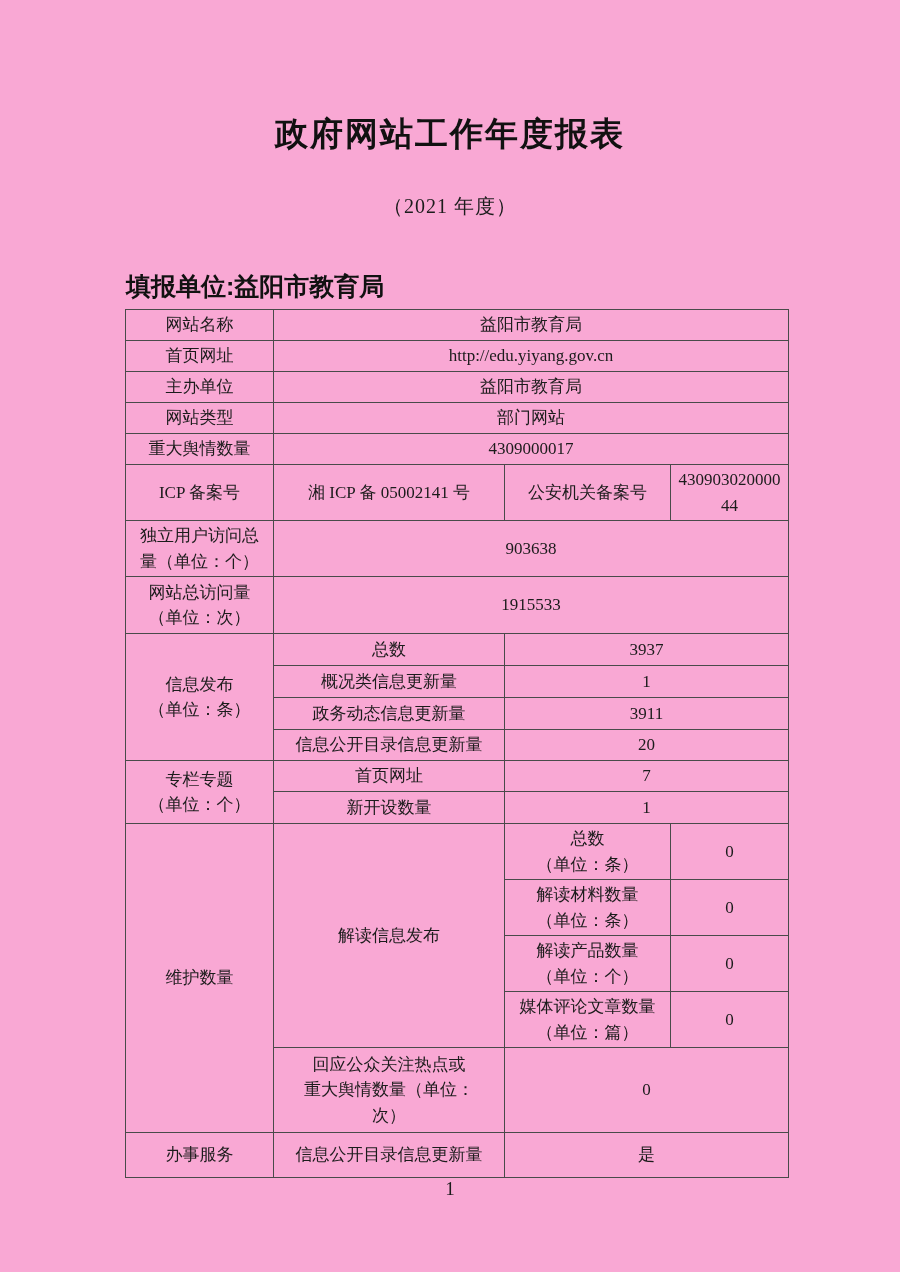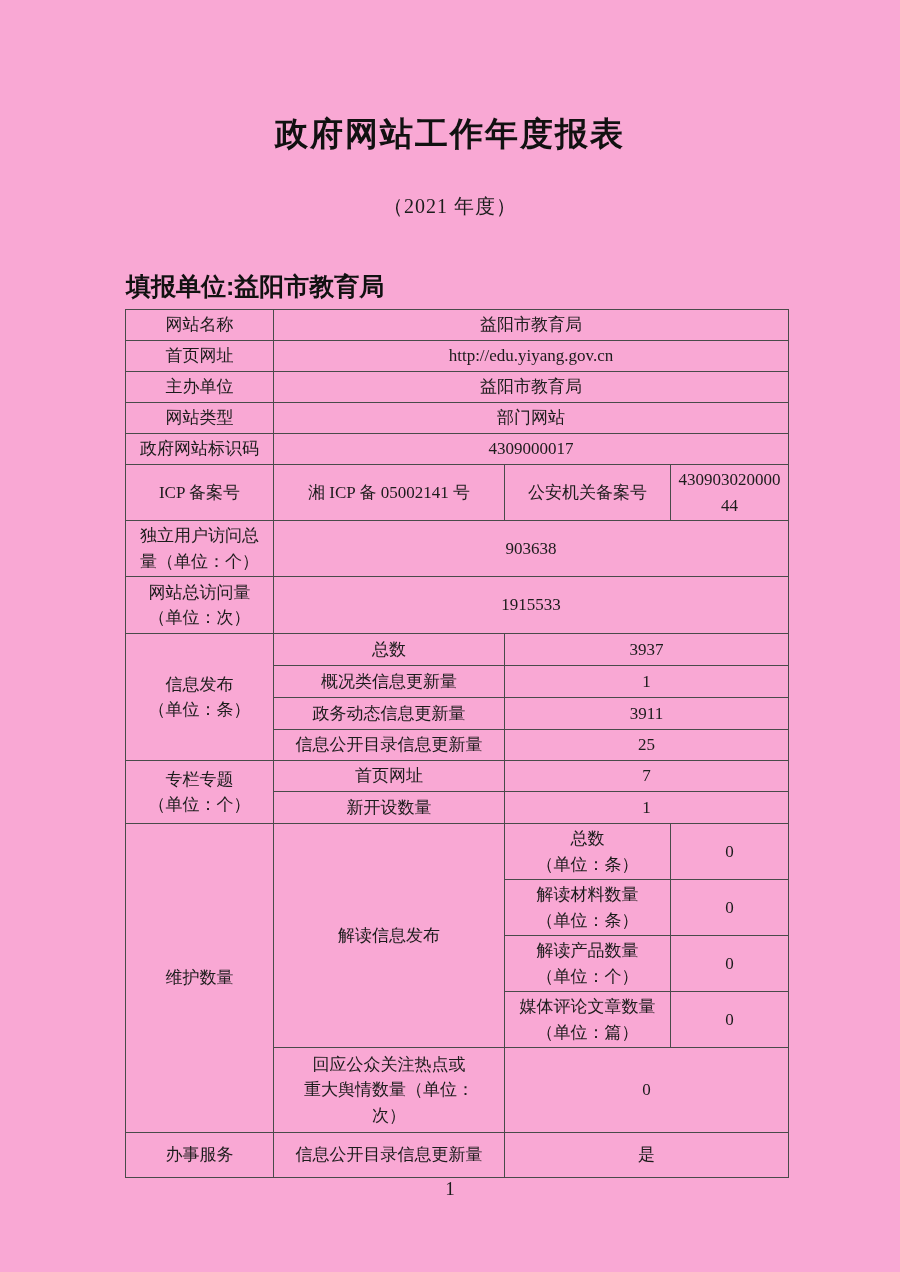--- a/index.html
+++ b/index.html
@@ -69,21 +69,21 @@
       </tr>
       <tr class="h31">
         <td>主办单位</td>
         <td colspan="3">益阳市教育局</td>
       </tr>
       <tr class="h31">
         <td>网站类型</td>
         <td colspan="3">部门网站</td>
       </tr>
       <tr class="h31">
-        <td>政府网站标识码</td>
+        <td>重大舆情数量</td>
         <td colspan="3">4309000017</td>
       </tr>
       <tr class="h54">
         <td>ICP 备案号</td>
         <td>湘 ICP 备 05002141 号</td>
         <td>公安机关备案号</td>
         <td>43090302000044</td>
       </tr>
       <tr class="h56">
         <td>独立用户访问总
@@ -105,21 +105,21 @@
       <tr class="h32">
         <td>概况类信息更新量</td>
         <td colspan="2">1</td>
       </tr>
       <tr class="h32">
         <td>政务动态信息更新量</td>
         <td colspan="2">3911</td>
       </tr>
       <tr class="h31">
         <td>信息公开目录信息更新量</td>
-        <td colspan="2">25</td>
+        <td colspan="2">20</td>
       </tr>
 
       <tr class="h31">
         <td rowspan="2">专栏专题
 （单位：个）</td>
         <td>首页网址</td>
         <td colspan="2">7</td>
       </tr>
       <tr class="h32">
         <td>新开设数量</td>

